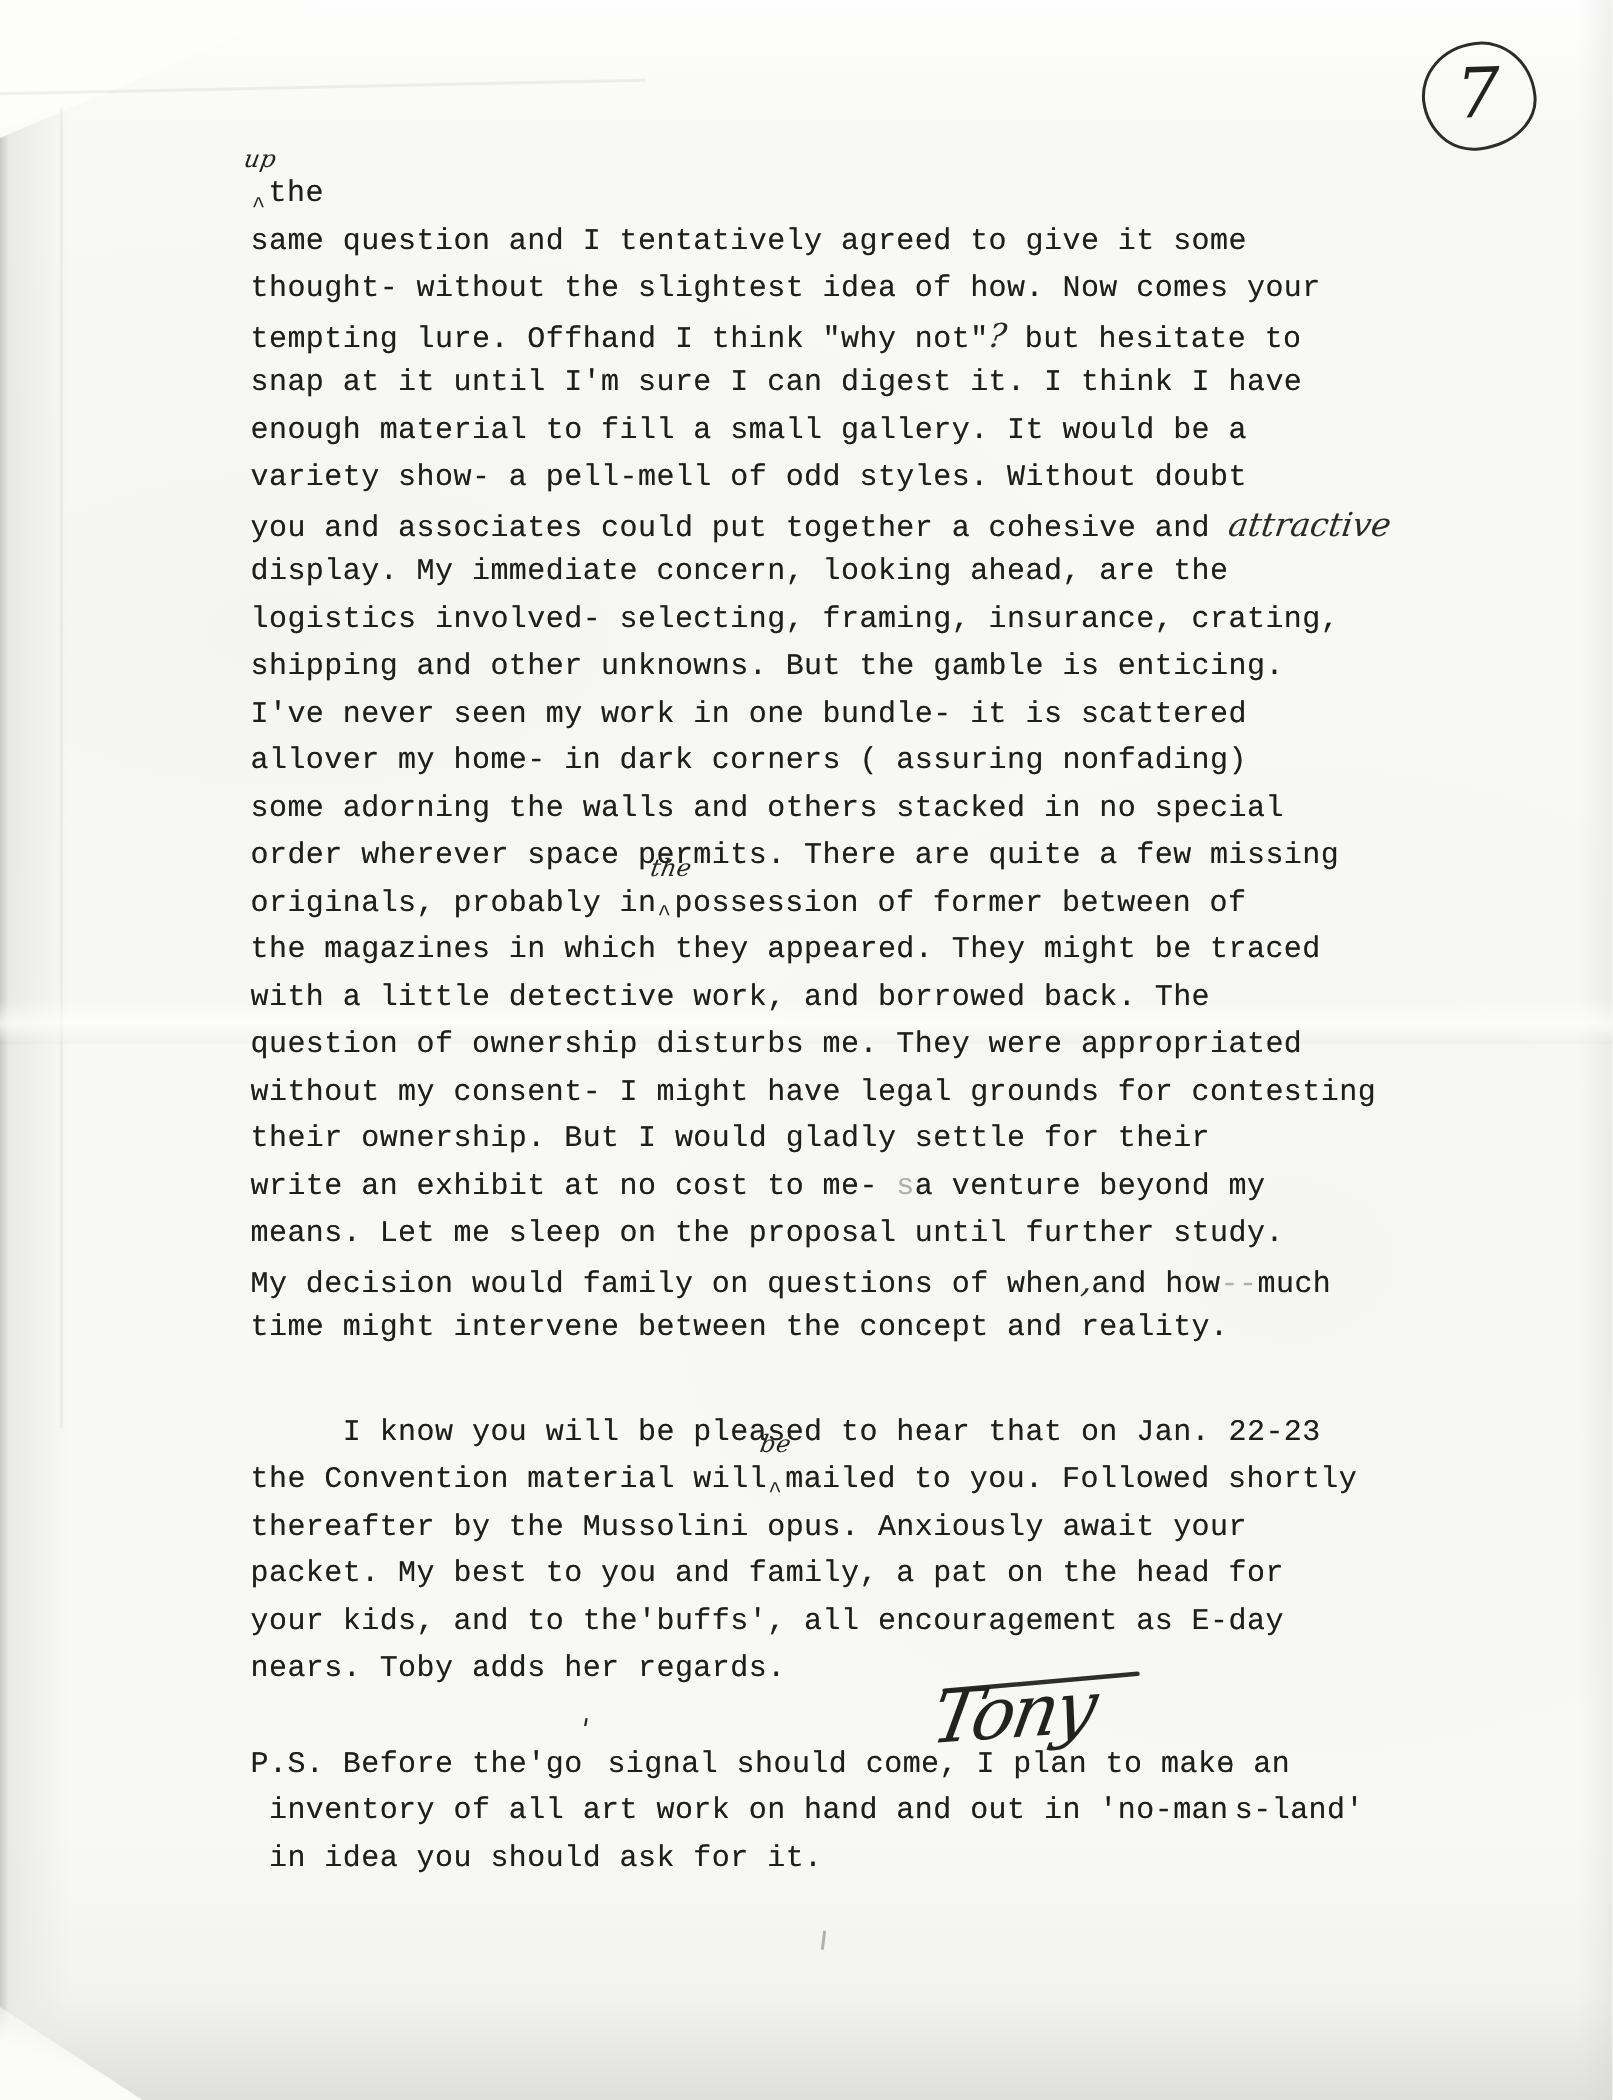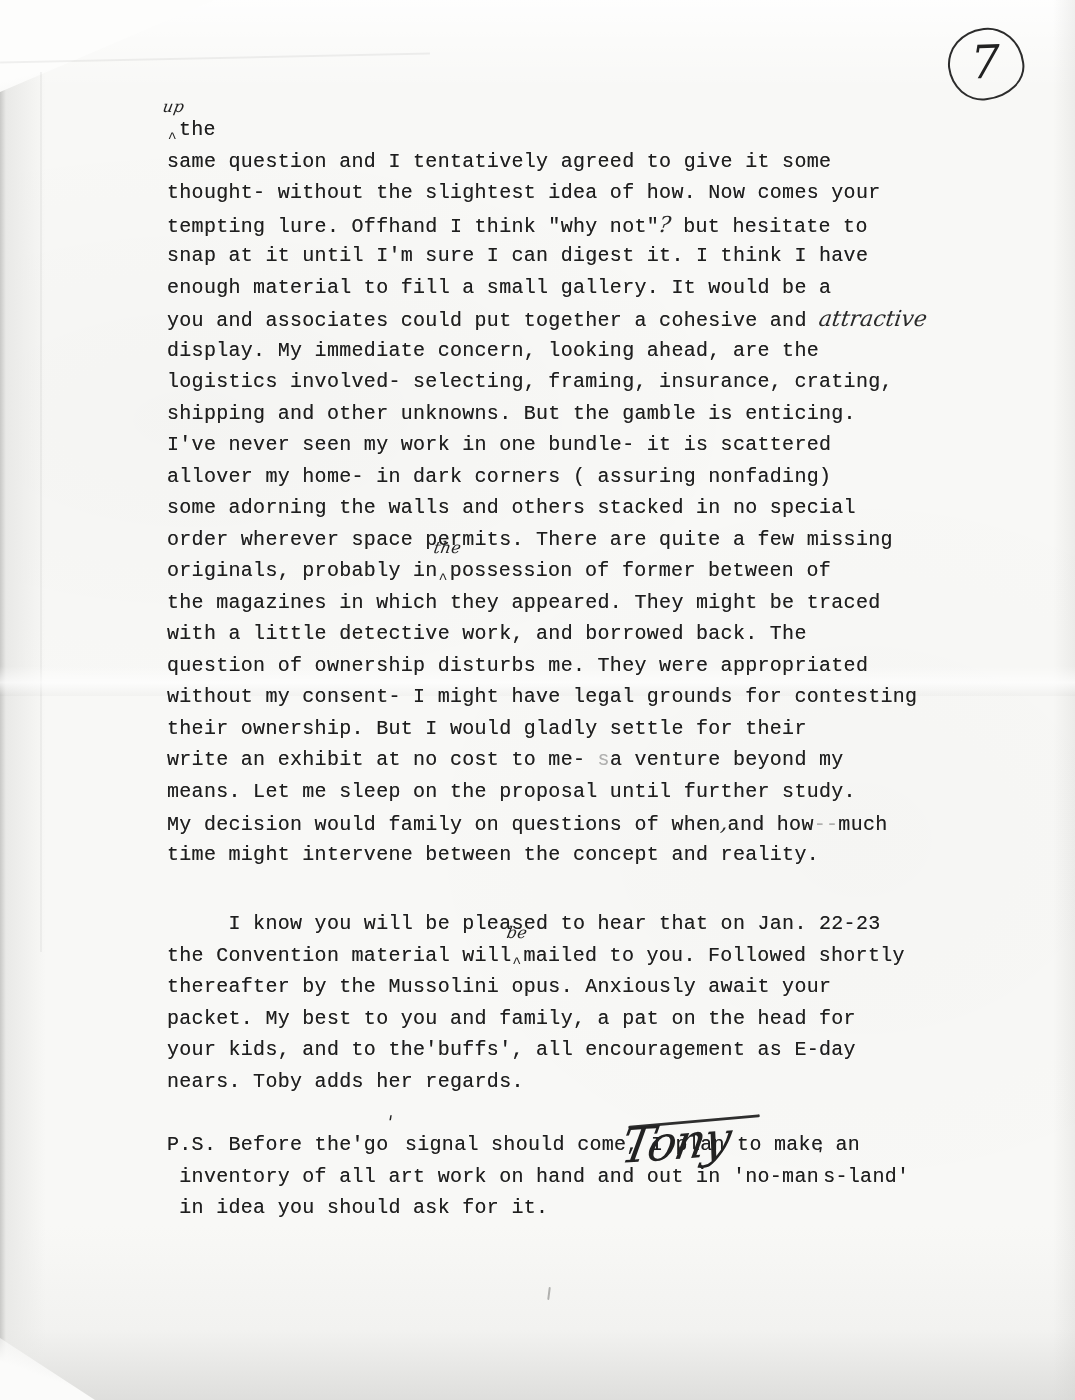--- a/index.html
+++ b/index.html
@@ -106,20 +106,21 @@
   </div>
 
   <div class="letter-body">
       <div class="para">
         <div class="line"><span class="ins"><span class="above">up</span><span class="caret">^</span></span><span class="typed">the</span></div>
         <div class="line"><span class="typed">same question and I tentatively agreed to give it some</span></div>
         <div class="line"><span class="typed">thought- without the slightest idea of how. Now comes your</span></div>
         <div class="line"><span class="typed">tempting lure. Offhand I think "why not"</span><span class="hw">?</span><span class="typed"> but hesitate to</span></div>
         <div class="line"><span class="typed">snap at it until I'm sure I can digest it. I think I have</span></div>
         <div class="line"><span class="typed">enough material to fill a small gallery. It would be a</span></div>
+        <div class="line"><span class="typed">variety show- a pell-mell of odd styles. Without doubt</span></div>
         <div class="line"><span class="typed">you and associates could put together a cohesive and </span><span class="hw">attractive</span></div>
         <div class="line"><span class="typed">display. My immediate concern, looking ahead, are the</span></div>
         <div class="line"><span class="typed">logistics involved- selecting, framing, insurance, crating,</span></div>
         <div class="line"><span class="typed">shipping and other unknowns. But the gamble is enticing.</span></div>
         <div class="line"><span class="typed">I've never seen my work in one bundle- it is scattered</span></div>
         <div class="line"><span class="typed">allover my home- in dark corners ( assuring nonfading)</span></div>
         <div class="line"><span class="typed">some adorning the walls and others stacked in no special</span></div>
         <div class="line"><span class="typed">order wherever space permits. There are quite a few missing</span></div>
         <div class="line"><span class="typed">originals, probably in</span><span class="ins"><span class="above">the</span><span class="caret">^</span></span><span class="typed">possession of former between of</span></div>
         <div class="line"><span class="typed">the magazines in which they appeared. They might be traced</span></div>

